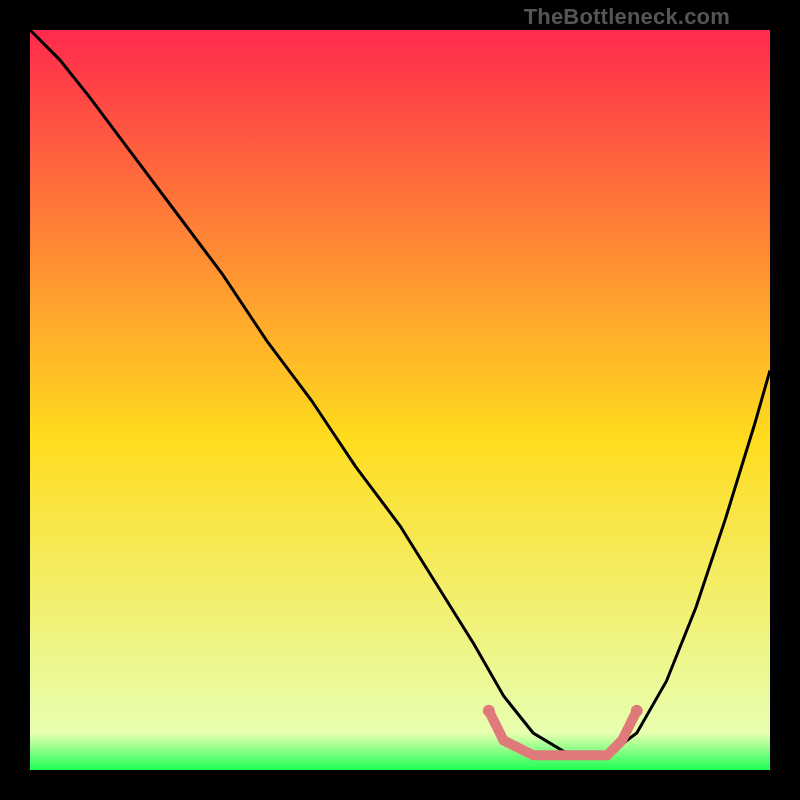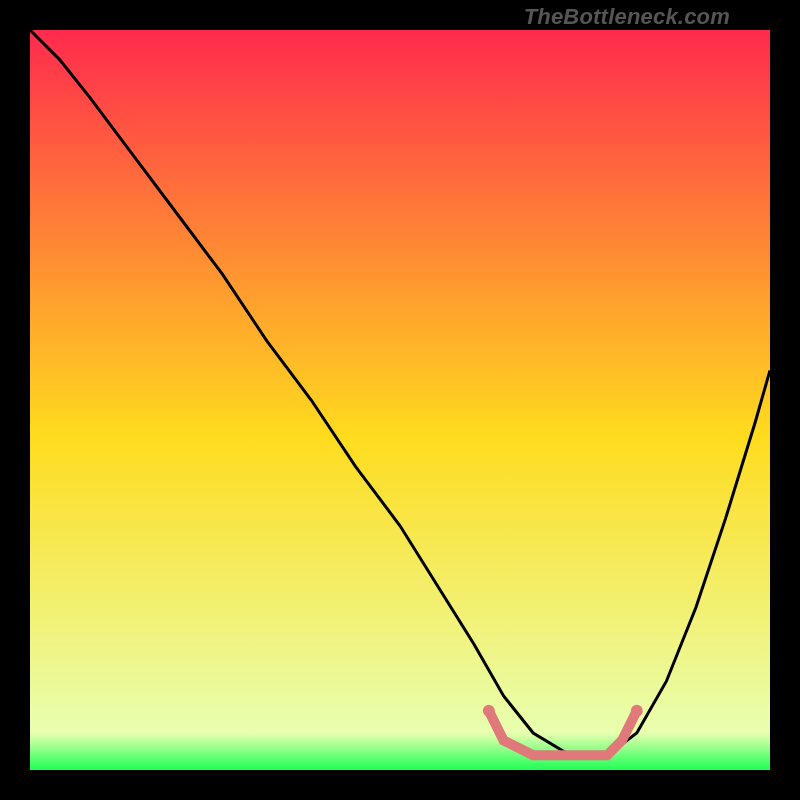--- a/index.html
+++ b/index.html
@@ -9,21 +9,20 @@
     height: 800px;
     background: #000;
     font-family: Arial, Helvetica, sans-serif;
     overflow: hidden;
   }
   .frame {
     position: relative;
     width: 740px;
     height: 800px;
     background: #000;
-    font-style: italic;
   }
   .watermark {
     position: absolute;
     top: 4px;
     right: 10px;
     color: #555;
     font-size: 22px;
     font-weight: 600;
     letter-spacing: 0.2px;
     z-index: 5;

